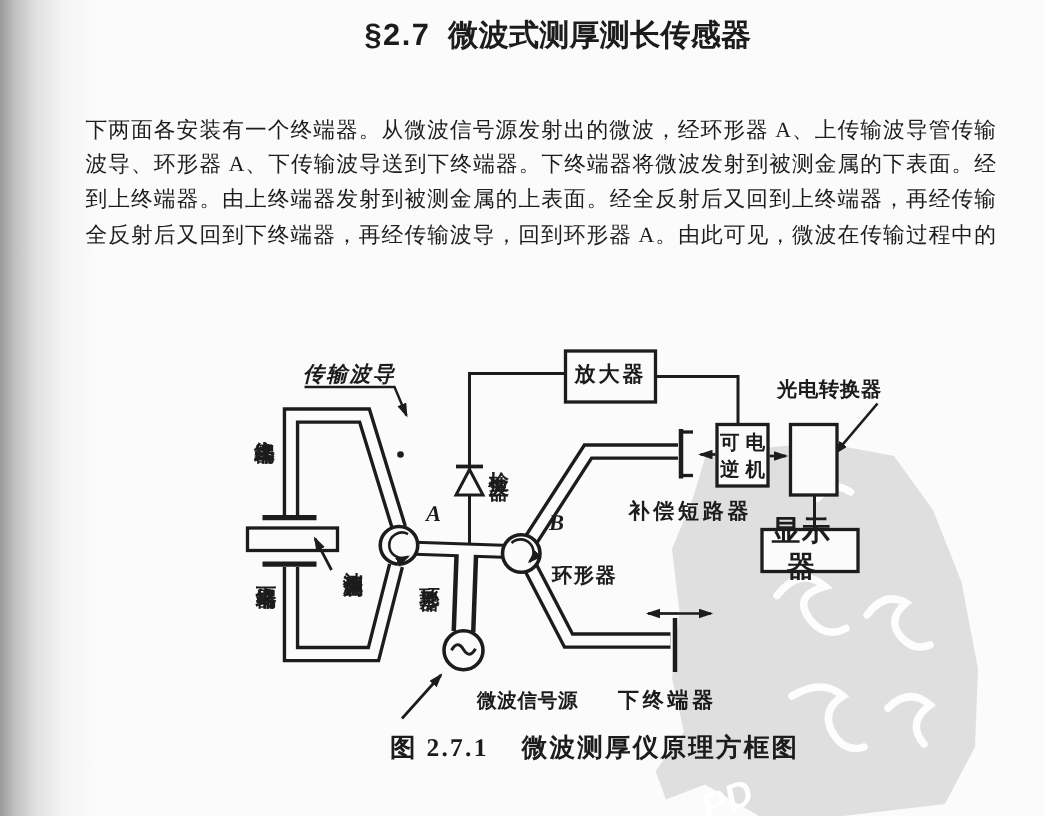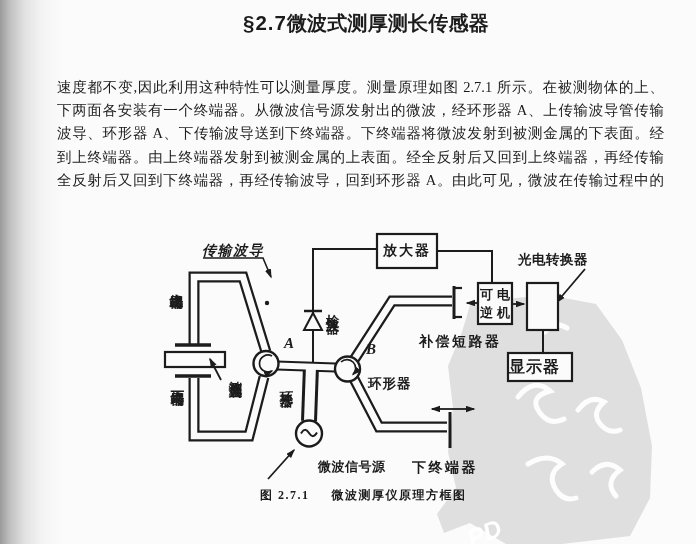--- a/index.html
+++ b/index.html
@@ -8,21 +8,21 @@
     background:#fbfbfb; color:#1c1c1c;
     font-family:"Liberation Serif","DejaVu Serif",serif;
   }
   #edge-shadow{
     position:absolute; left:0; top:0; bottom:0; width:64px;
     background:linear-gradient(to right,#9a9a9a 0,#c0c0c0 10px,#e2e2e2 25px,#f4f4f4 42px,rgba(251,251,251,0) 64px);
     pointer-events:none;
   }
   .abs{position:absolute;}
   
-  #title-row{left:243px; top:10px; display:flex; align-items:baseline;
+  #title-row{left:243px; top:10px; display:flex; gap:12px; align-items:baseline;
     font-family:"Liberation Sans","DejaVu Sans",sans-serif; font-weight:700;}
   #title-num{font-size:20.5px; letter-spacing:1px;}
   #title-text{font-size:20px; letter-spacing:0.2px;}
   
   #subtitle-row{left:103px; top:53px; display:flex; gap:9px; align-items:baseline;
     font-style:italic; font-weight:600;}
   #subtitle-num{font-size:14px;}
   #subtitle-text{font-size:14px; letter-spacing:3px;}
   
   #intro{left:57px; top:76px; width:607px; font-size:14.5px; line-height:23.2px;}
@@ -39,40 +39,39 @@
   #lbl-metal{left:226px; top:370px; font-size:13.5px; letter-spacing:1.5px;}
   #lbl-circA{left:277px; top:381px; font-size:13.5px; letter-spacing:1px;}
   #lbl-circB{left:368px; top:376px; font-size:13.5px; letter-spacing:1px;}
   #lbl-det{left:323px; top:303px; font-size:13.5px; letter-spacing:3.5px;}
   #lbl-A{left:284px; top:334px; font-size:15px; font-style:italic;}
   #lbl-B{left:366px; top:340px; font-size:15px; font-style:italic;}
   #lbl-amp{left:377px; top:234px; width:60px; height:34px; font-size:14px; letter-spacing:2px;}
   #lbl-motor{left:478px; top:283px; width:34px; height:41px; font-size:13px; line-height:18px; flex-direction:row;}
   #lbl-comp{left:419px; top:333px; font-size:14px; letter-spacing:2.5px;}
   #lbl-photo{left:518px; top:252px; font-size:13.5px; letter-spacing:0.5px;}
-  #lbl-disp{left:508px; top:353px; width:53px; height:28px; font-size:16px; letter-spacing:1px;}
+  #lbl-disp{left:508px; top:353px; width:53px; height:28px; font-size:19px; letter-spacing:1px;}
   #lbl-src{left:318px; top:459px; font-size:13px; letter-spacing:0.5px;}
   #lbl-vib{left:412px; top:459px; font-size:14px; letter-spacing:2.5px;}
   
-  #caption{left:260px; top:487px; display:flex; gap:22px; font-size:12px; font-weight:700; letter-spacing:1.5px;}
+  #caption{left:260px; top:487px; display:flex; gap:22px; font-size:17px; font-weight:700; letter-spacing:1.5px;}
 </style>
 </head>
 <body>
 
 <div id="page">
   <div id="edge-shadow"></div>
 
   <div class="abs" id="title-row">
     <span id="title-num">§2.7</span>
     <span id="title-text">微波式测厚测长传感器</span>
   </div>
 
 
   <div class="abs" id="intro">
-    <div class="pline">速度都不变,因此利用这种特性可以测量厚度。测量原理如图 2.7.1 所示。在被测物体的上、</div>
     <div class="pline">下两面各安装有一个终端器。从微波信号源发射出的微波，经环形器 A、上传输波导管传输</div>
     <div class="pline">波导、环形器 A、下传输波导送到下终端器。下终端器将微波发射到被测金属的下表面。经</div>
     <div class="pline">到上终端器。由上终端器发射到被测金属的上表面。经全反射后又回到上终端器，再经传输</div>
     <div class="pline">全反射后又回到下终端器，再经传输波导，回到环形器 A。由此可见，微波在传输过程中的</div>
   </div>
 
   <svg class="abs" style="left:0;top:0;" width="696" height="544" viewBox="0 0 696 544">
     <defs>
       <marker id="ah" markerUnits="userSpaceOnUse" markerWidth="11" markerHeight="9" refX="8" refY="3.2" orient="auto">
         <path d="M0,0 L9.5,3.2 L0,6.4 Z" fill="#1c1c1c"></path>

